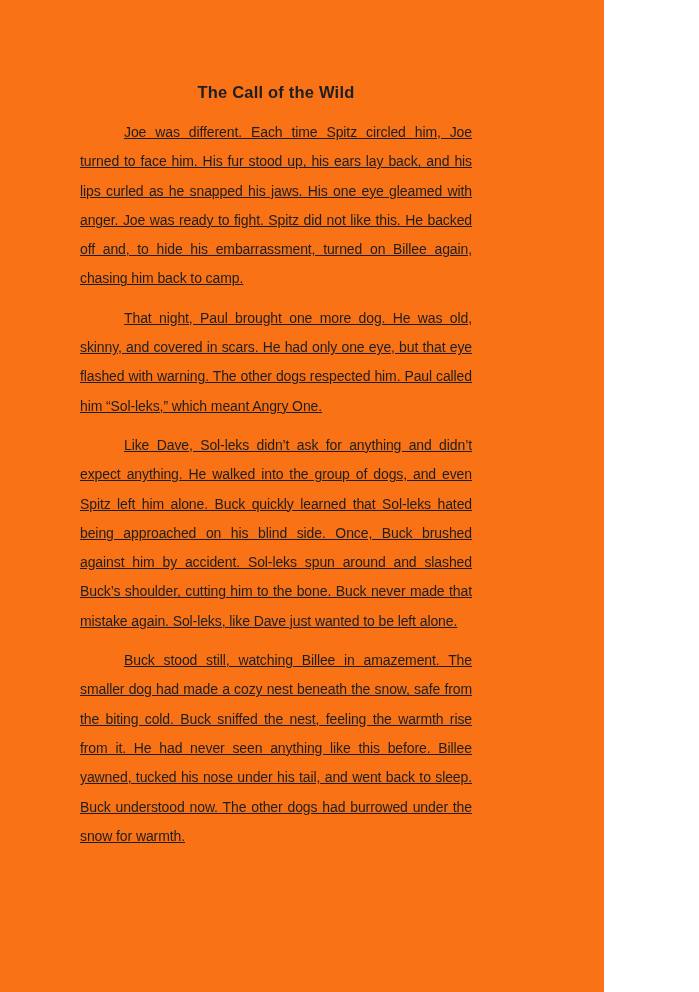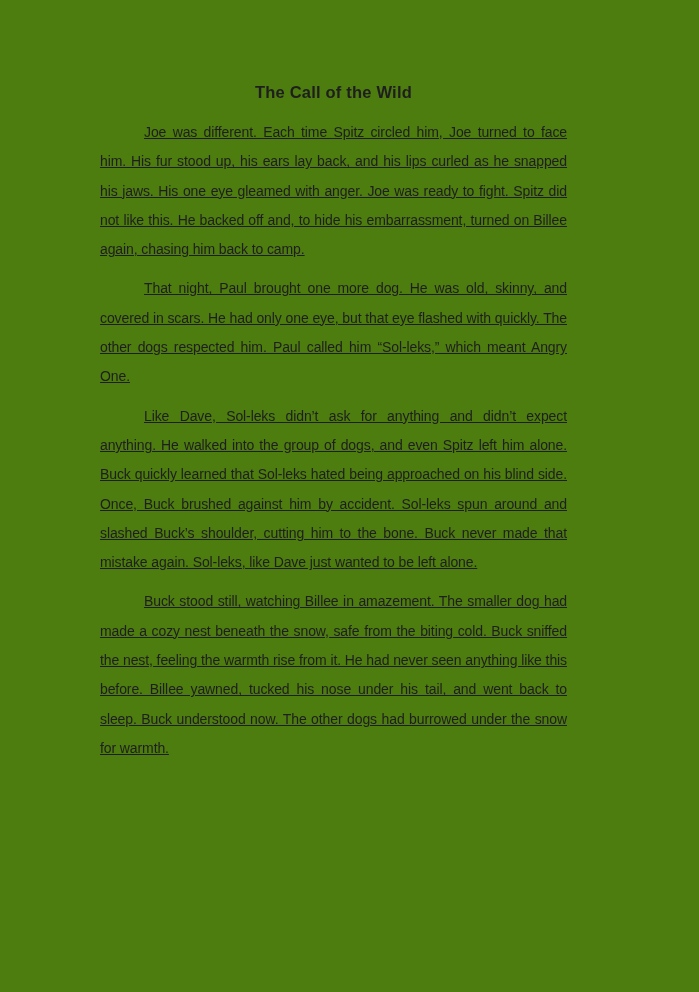--- a/index.html
+++ b/index.html
@@ -2,25 +2,25 @@
 <html><head>
 <meta charset="utf-8">
 <style>
   html, body {
     margin: 0;
     padding: 0;
     background: #ffffff;
   }
   .page {
     position: relative;
-    width: 699px;
+    width: 604px;
     height: 992px;
     box-sizing: border-box;
-    background: #4d7c0f;
-    padding: 80px 132px 0 100px;
+    background: #f97316;
+    padding: 80px 132px 0 80px;
     overflow: hidden;
     font-family: "Liberation Sans", sans-serif;
     color: #1e1e1e;
   }
   .doc-title {
     margin: 0 0 14px 0;
     font-size: 16.5px;
     font-weight: bold;
     line-height: 24px;
     text-align: center;
@@ -41,18 +41,18 @@
   }
 </style>
 </head>
 <body>
 
 <div class="page">
   <h1 class="doc-title">The Call of the Wild</h1>
 
   <p class="para">Joe was different. Each time Spitz circled him, Joe turned to face him. His fur stood up, his ears lay back, and his lips curled as he snapped his jaws. His one eye gleamed with anger. Joe was ready to fight. Spitz did not like this. He backed off and, to hide his embarrassment, turned on Billee again, chasing him back to camp.</p>
 
-  <p class="para">That night, Paul brought one more dog. He was old, skinny, and covered in scars. He had only one eye, but that eye flashed with quickly. The other dogs respected him. Paul called him “Sol-leks,” which meant Angry One.</p>
+  <p class="para">That night, Paul brought one more dog. He was old, skinny, and covered in scars. He had only one eye, but that eye flashed with warning. The other dogs respected him. Paul called him “Sol-leks,” which meant Angry One.</p>
 
   <p class="para">Like Dave, Sol-leks didn’t ask for anything and didn’t expect anything. He walked into the group of dogs, and even Spitz left him alone. Buck quickly learned that Sol-leks hated being approached on his blind side. Once, Buck brushed against him by accident. Sol-leks spun around and slashed Buck’s shoulder, cutting him to the bone. Buck never made that mistake again. Sol-leks, like Dave just wanted to be left alone.</p>
 
   <p class="para">Buck stood still, watching Billee in amazement. The smaller dog had made a cozy nest beneath the snow, safe from the biting cold. Buck sniffed the nest, feeling the warmth rise from it. He had never seen anything like this before. Billee yawned, tucked his nose under his tail, and went back to sleep. Buck understood now. The other dogs had burrowed under the snow for warmth.</p>
 </div>
 
 </body></html>

